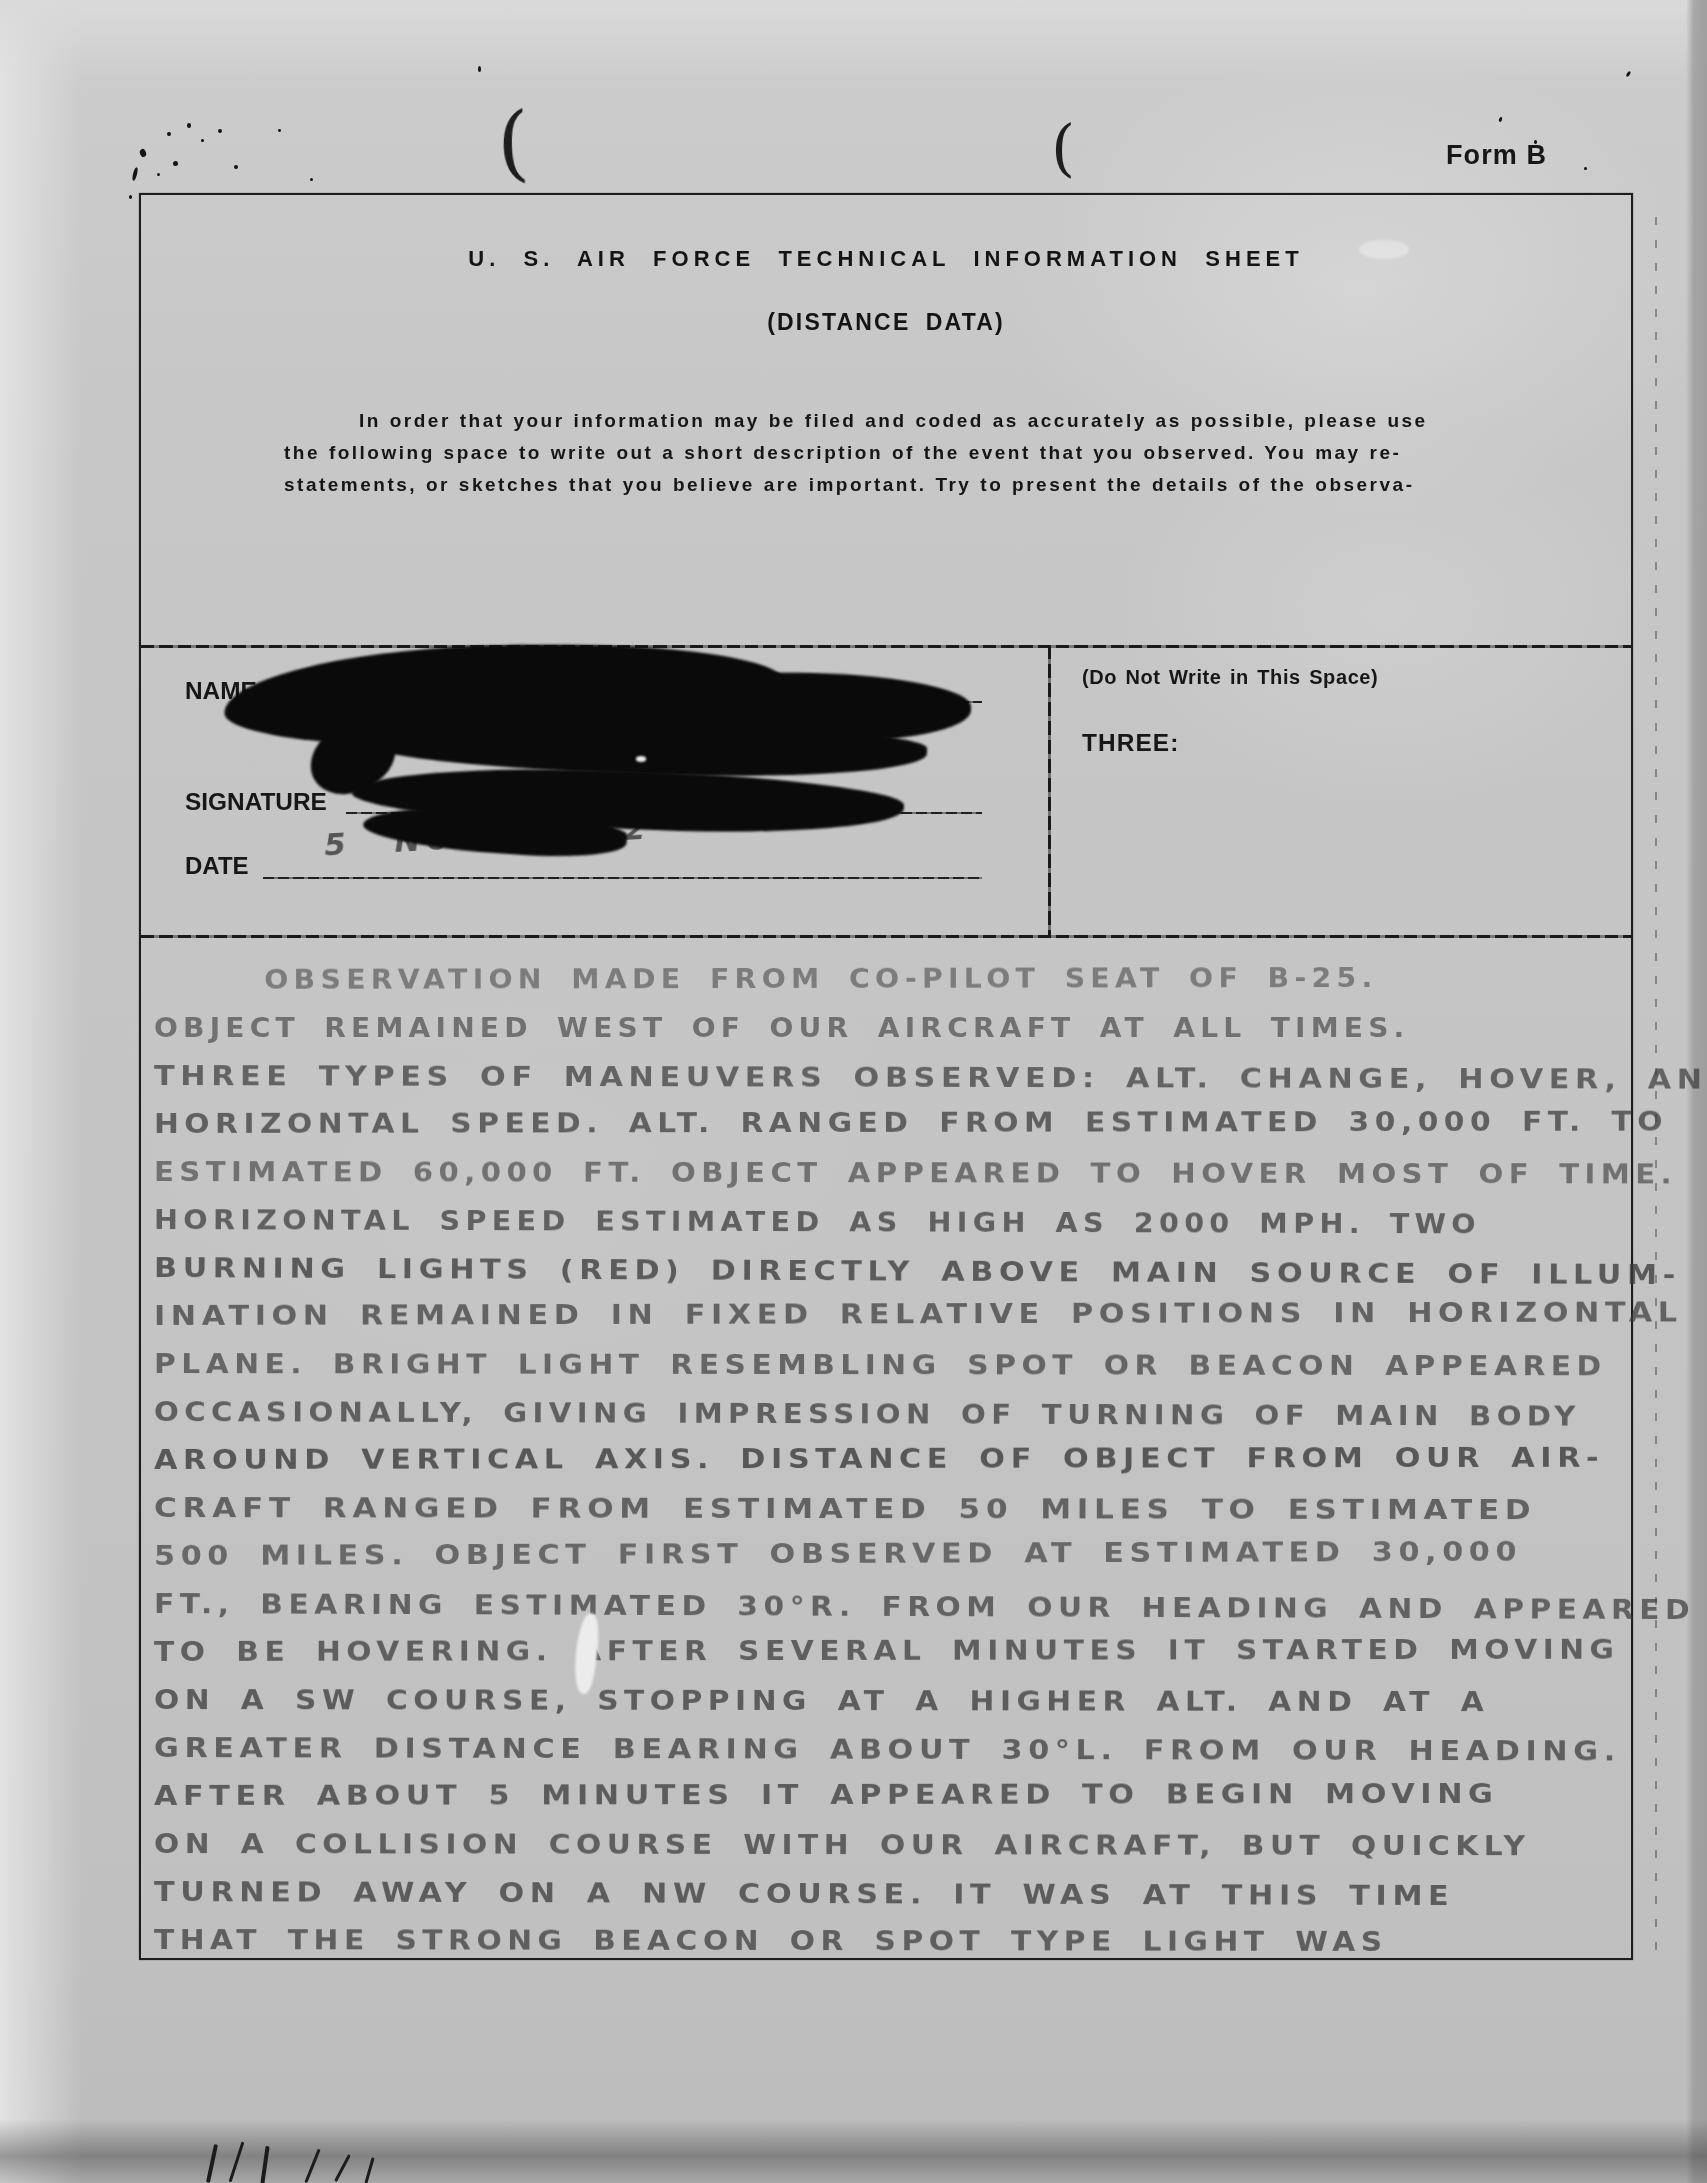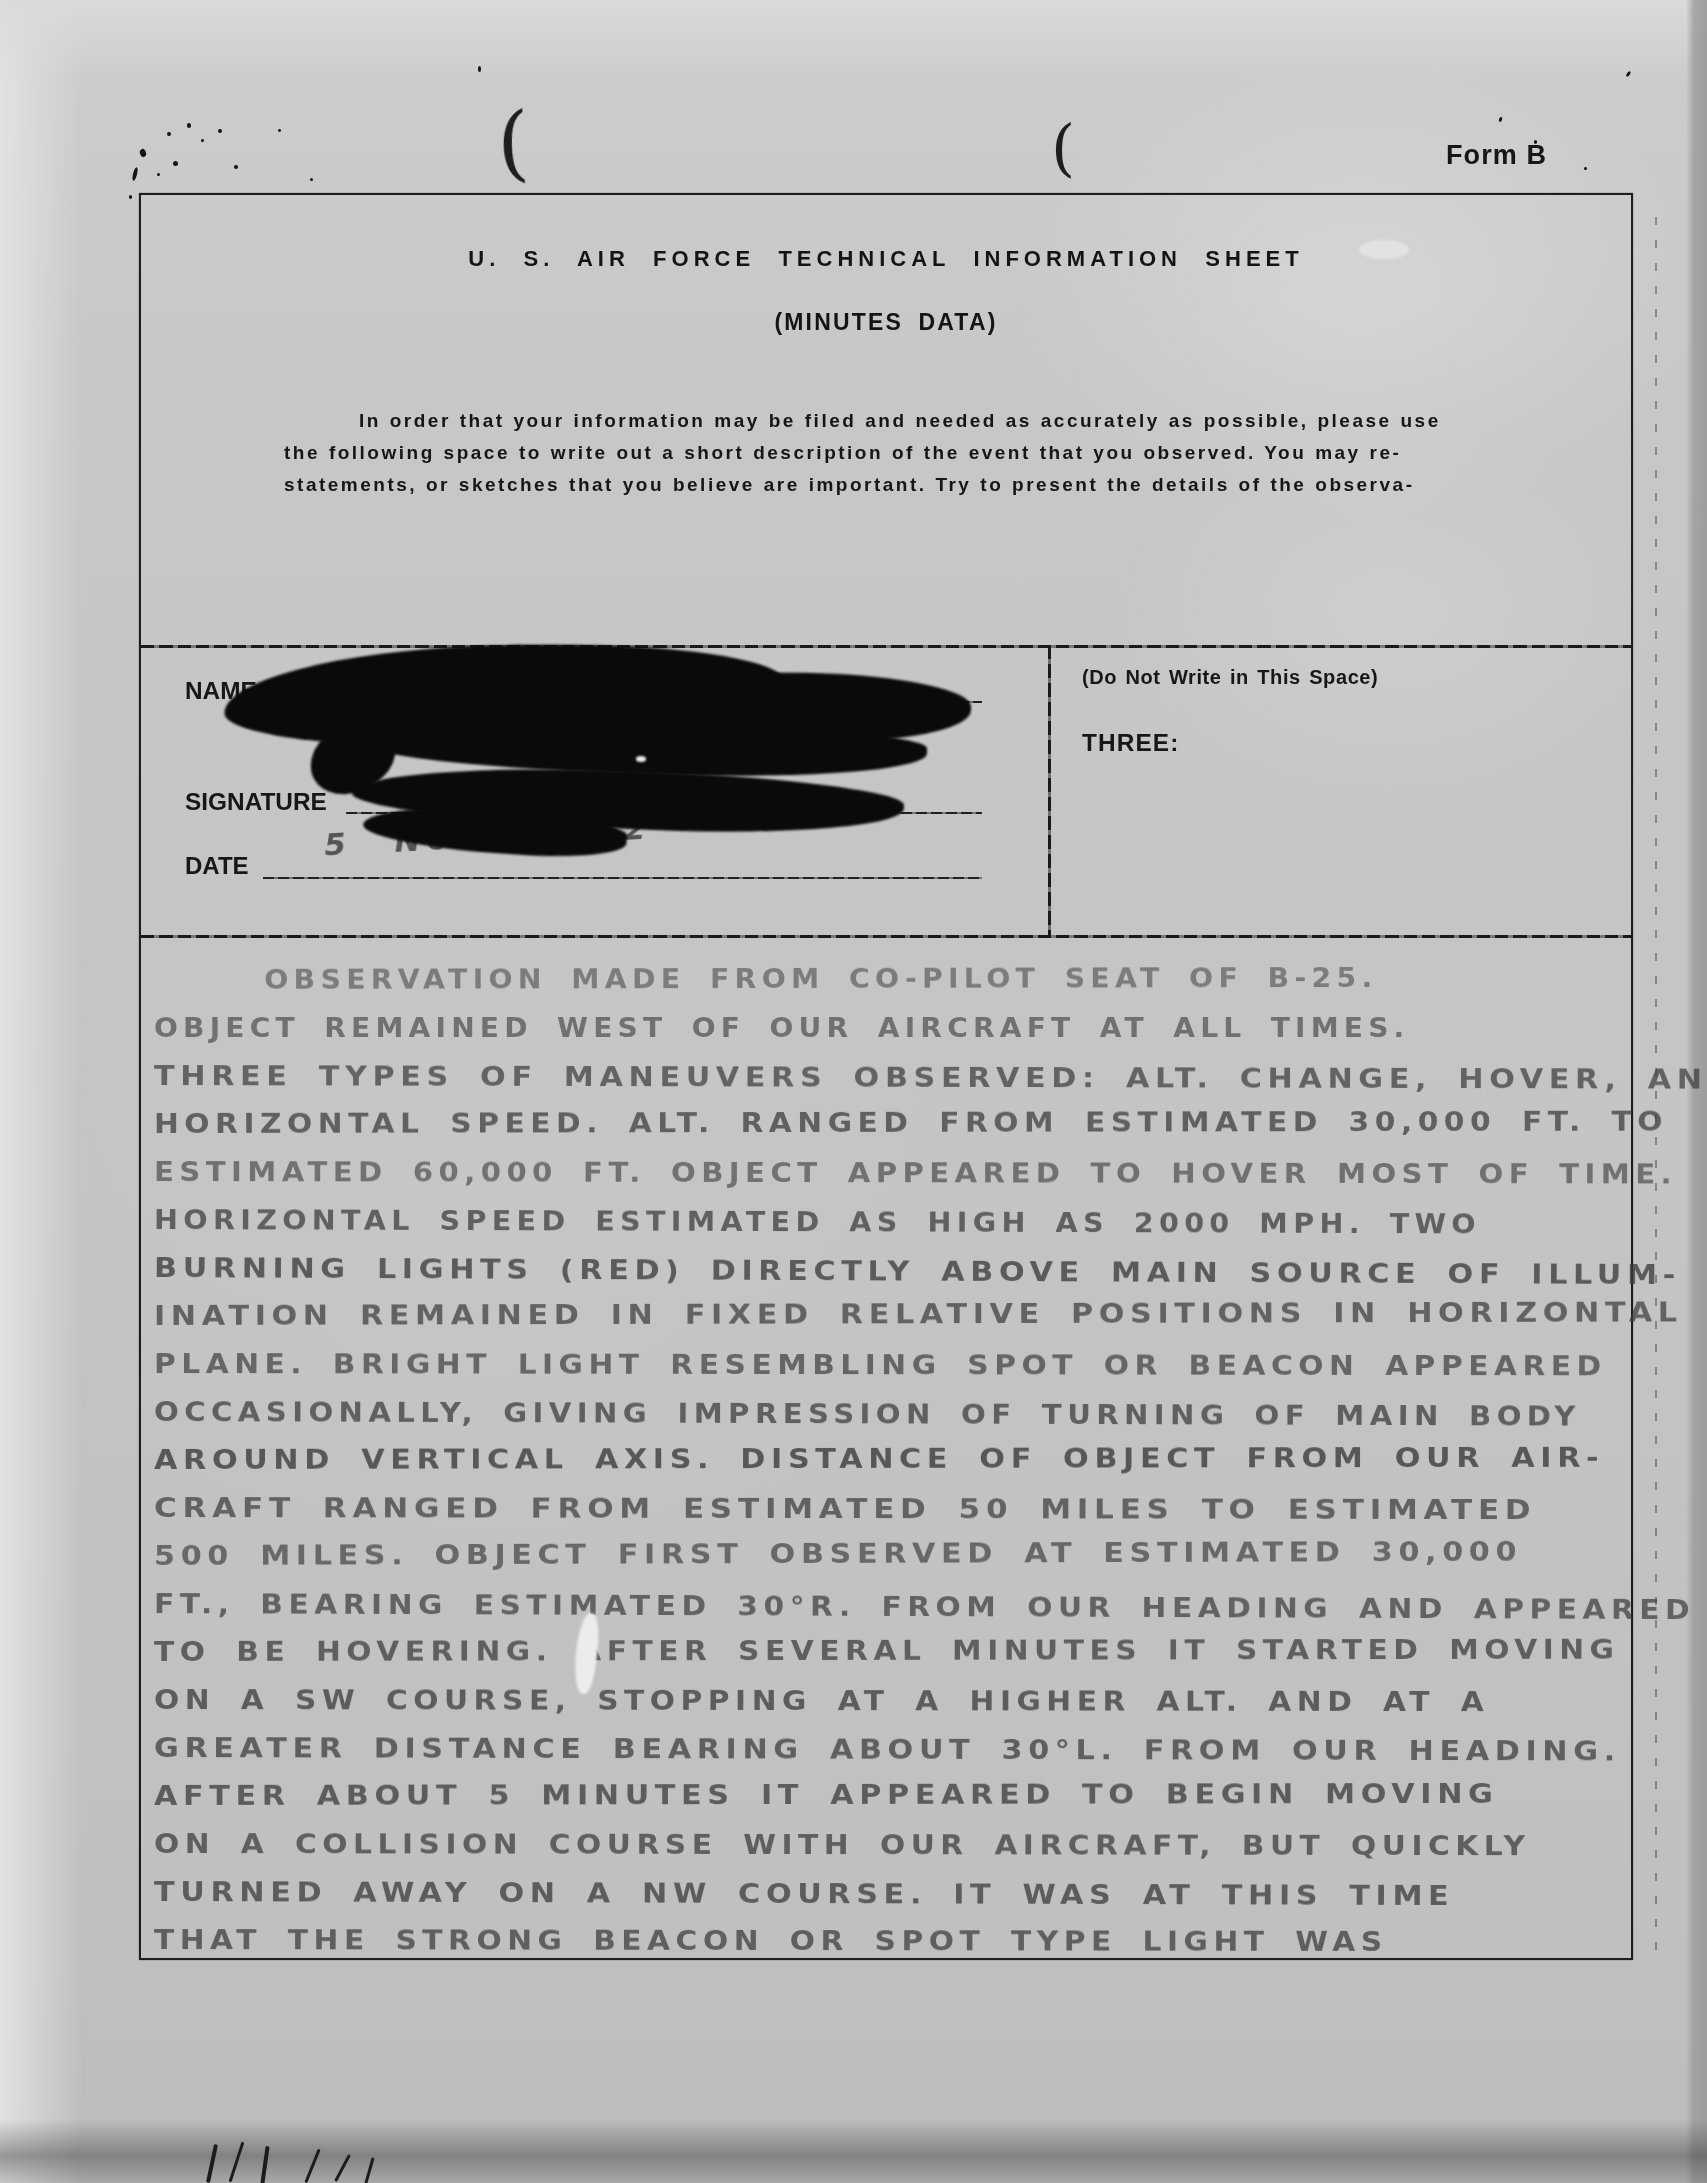--- a/index.html
+++ b/index.html
@@ -85,24 +85,24 @@
   <div class="speck" style="left:1499px;top:117px;width:3.3px;height:5px;transform:rotate(20deg);"></div>
   <div class="speck" style="left:1534px;top:140px;width:3.3px;height:3.9px;"></div>
   <div class="speck" style="left:1584px;top:167px;width:2.8px;height:3.3px;"></div>
   <div class="speck" style="left:1627px;top:71px;width:2.8px;height:5.6px;transform:rotate(35deg);"></div>
 
   <div class="abs lbl form-b">Form B</div>
 
   <div class="abs main-box">
 
     <div class="title">U. S. AIR FORCE TECHNICAL INFORMATION SHEET</div>
-    <div class="subtitle">(MINUTES DATA)</div>
+    <div class="subtitle">(DISTANCE DATA)</div>
 
     <div class="instructions">
-      <div class="instr-line indent">In order that your information may be filed and needed as accurately as possible, please use</div>
+      <div class="instr-line indent">In order that your information may be filed and coded as accurately as possible, please use</div>
       <div class="instr-line">the following space to write out a short description of the event that you observed.  You may re-</div>
       <div class="instr-line">statements, or sketches that you believe are important.  Try to present the details of the observa-</div>
     </div>
 
     <div class="rule h1"></div>
     <div class="rule h2"></div>
     <div class="vrule"></div>
 
     <div class="abs lbl name-label">NAME</div>
     <div class="fline" style="left:172px;top:506px;width:669px;"></div>

